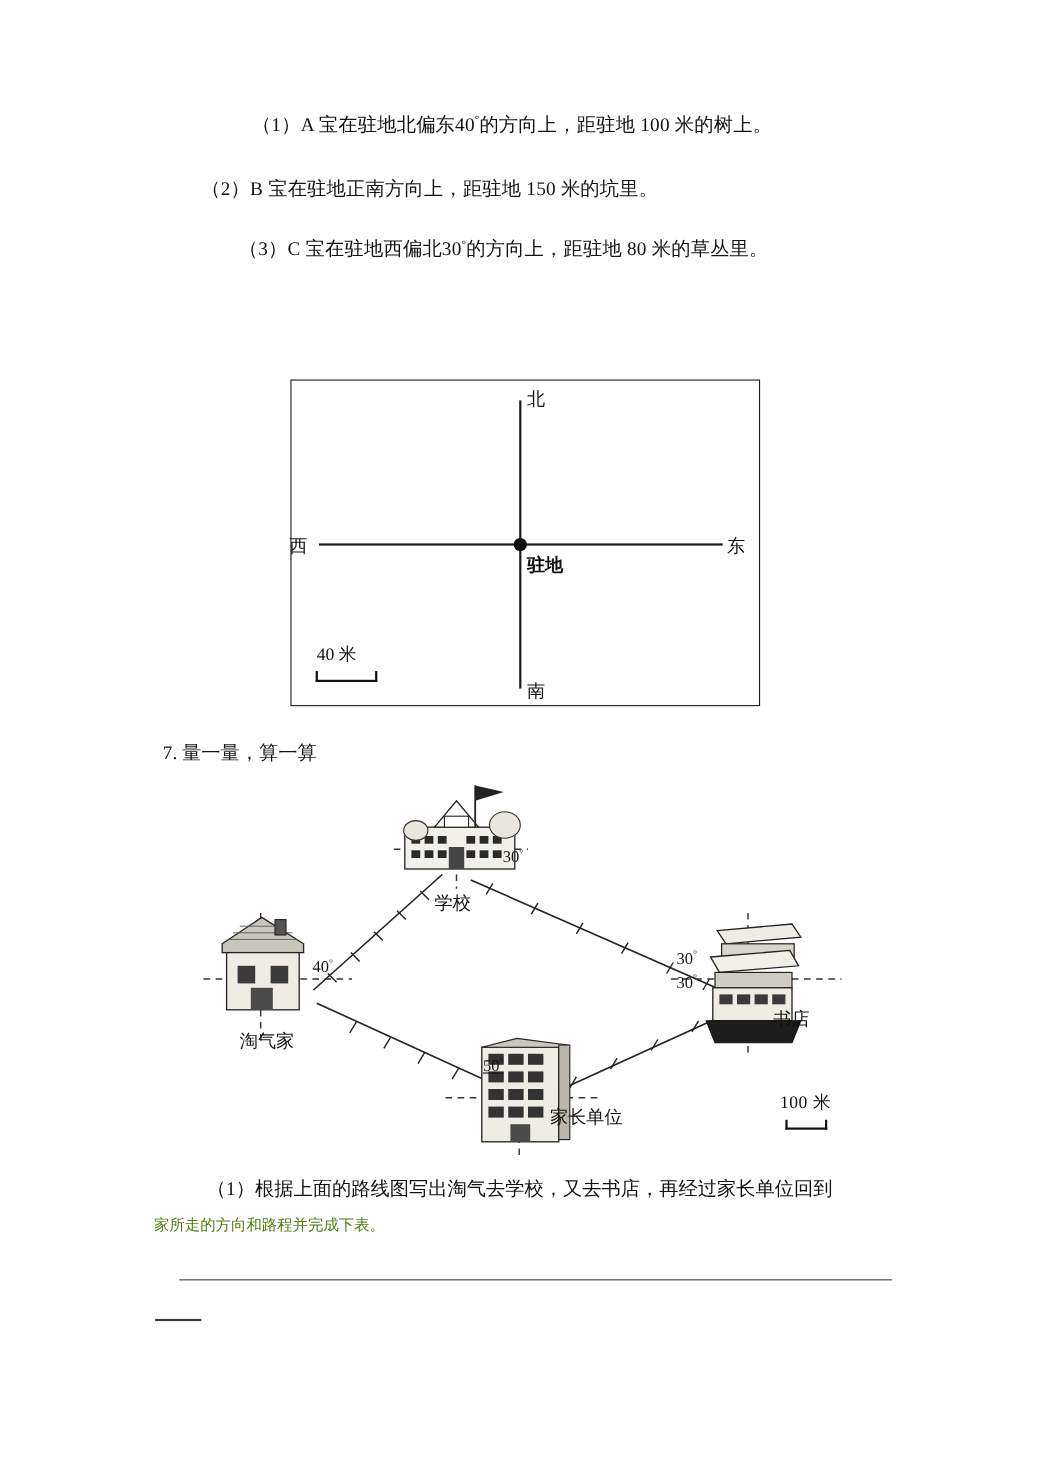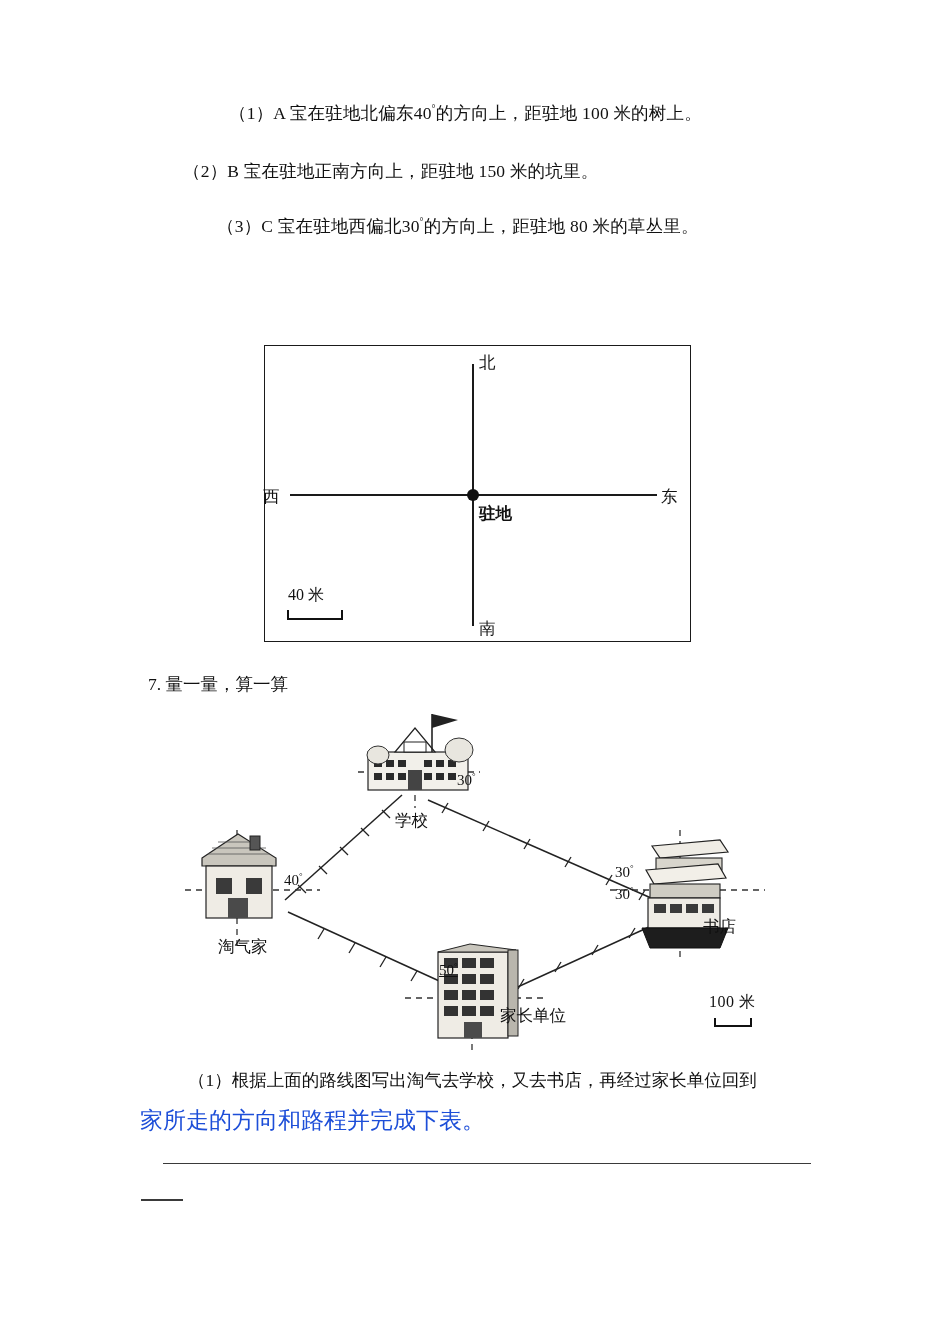--- a/index.html
+++ b/index.html
@@ -220,23 +220,23 @@
     left: 188px;
     top: 1068px;
     font-size: 17.5px;
     white-space: nowrap;
     color: #111;
   }
   #q6a-line2 {
     position: absolute;
     left: 140px;
     top: 1105px;
-    font-size: 23px;
-    white-space: nowrap;
-    color: #1d4ed8;
+    font-size: 14px;
+    white-space: nowrap;
+    color: #4d7c0f;
     font-family: Liberation Mono, monospace;
   }
 
   .answer-rule {
     position: absolute;
     background: #3a3a3a;
     height: 1.4px;
   }
   #rule-long  { left: 163px; top: 1163px; width: 648px; }
   #rule-short { left: 141px; top: 1199px; width: 42px; height: 2px; }

